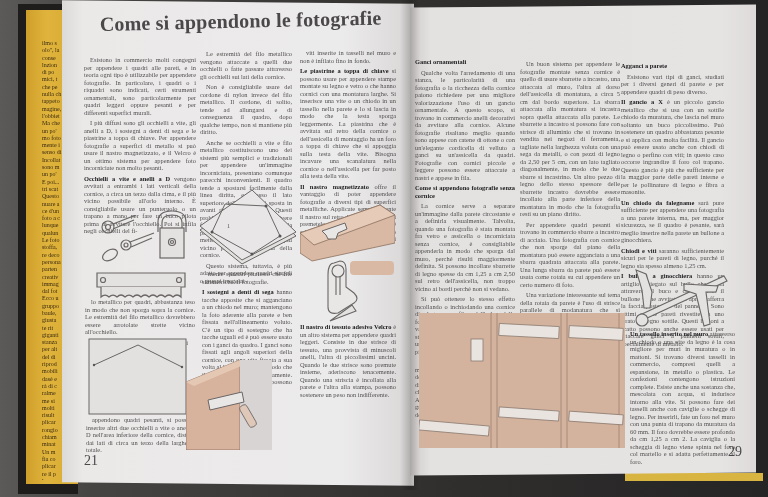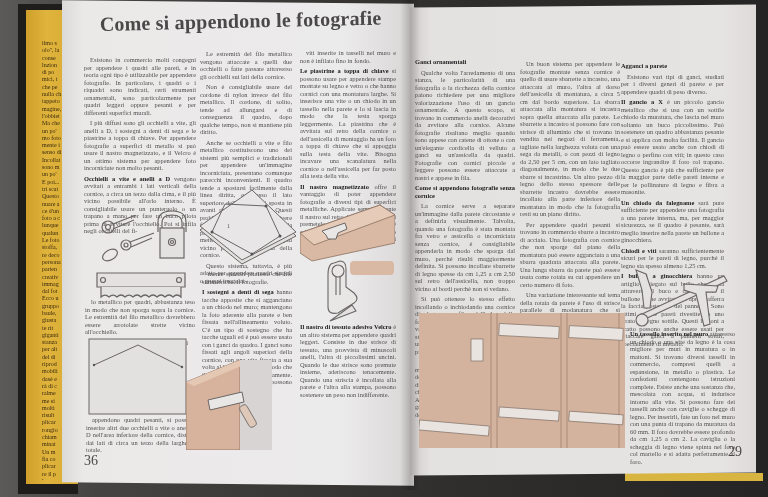--- a/index.html
+++ b/index.html
@@ -168,21 +168,21 @@
     <p>Esistono vari tipi di ganci, studiati per i diversi generi di parete e per appendere quadri di peso diverso.</p>
     <p style="text-indent: 0px;"><b>Il gancio a X</b><span> è un piccolo gancio metallico che si usa con un sottile chiodo da muratura, che lascia nel muro soltanto un buco piccolissimo. Può sostenere un quadro abbastanza pesante e si applica con molta facilità. Il gancio può essere usato anche con chiodi di legno o perfino con viti; in questo caso occorre ingrandire il foro col trapano. Questo gancio è più che sufficiente per la maggior parte delle pareti interne e per le pollinature di legno e fibra a masonite.</span></p>
     <p style="text-indent: 0px;"><b>Un chiodo da falegname</b><span> sarà pure sufficiente per appendere una fotografia a una parete interna, ma, per maggior sicurezza, se il quadro è pesante, sarà meglio inserire nella parete un bullone a ginocchiera.</span></p>
     <p style="text-indent: 0px;"><b>Chiodi e viti</b><span> saranno sufficientemente sicuri per le pareti di legno, purché il legno sia spesso almeno 1,25 cm.</span></p>
     <p style="text-indent: 0px;"><b>I bulloni a ginocchiera</b><span> hanno un artiglio ripiegato sul bullo che passa attraverso il buco e che, quando il bullone viene avvitato, si apre e afferra la faccia posteriore del pannello. Sono ottimi per le pareti rivestite da uno strato di legno sottile. Questi bulloni a scatto possono anche essere usati per attaccare ganci a pannelli sottili, specialmente di metallo.</span></p>
   </div>
 <div class="col col-r3b">
     <p style="text-indent: 0px;"><b>Un tassello inserito nel muro</b><span> attraverso un chiodo o una vite da legno è la cosa migliore per muri in muratura o in mattoni. Si trovano diversi tasselli in commercio, compresi quelli a espansione, in metallo o plastica. Le confezioni contengono istruzioni complete. Esiste anche una sostanza che, mescolata con acqua, si indurisce intorno alla vite. Si possono fare dei tasselli anche con caviglie o schegge di legno. Per inserirli, fate un foro nel muro con una punta di trapano da muratura da 60 mm. Il foro dovrebbe essere profondo da cm 1,25 a cm 2. La caviglia o la scheggia di legno viene spinta nel foro col martello e si adatta perfettamente al foro.</span></p>
   </div>
 
-<div class="pagenum pn-left">36</div>
+<div class="pagenum pn-left">21</div>
 <div class="pagenum pn-right">29</div>
 
 <div class="illus" style="left:96px;top:215px;">
   <svg width="60" height="55" viewBox="0 0 60 55">
     <g fill="none" stroke="#6a6666" stroke-width="1.2">
       <circle cx="12" cy="12" r="6"></circle>
         <circle cx="12" cy="12" r="2.5"></circle>
       <line x1="17" y1="9" x2="40" y2="0"></line>
         <line x1="17" y1="14" x2="38" y2="5"></line>
       <ellipse cx="14" cy="40" rx="8" ry="5" transform="rotate(-30 14 40)"></ellipse>

